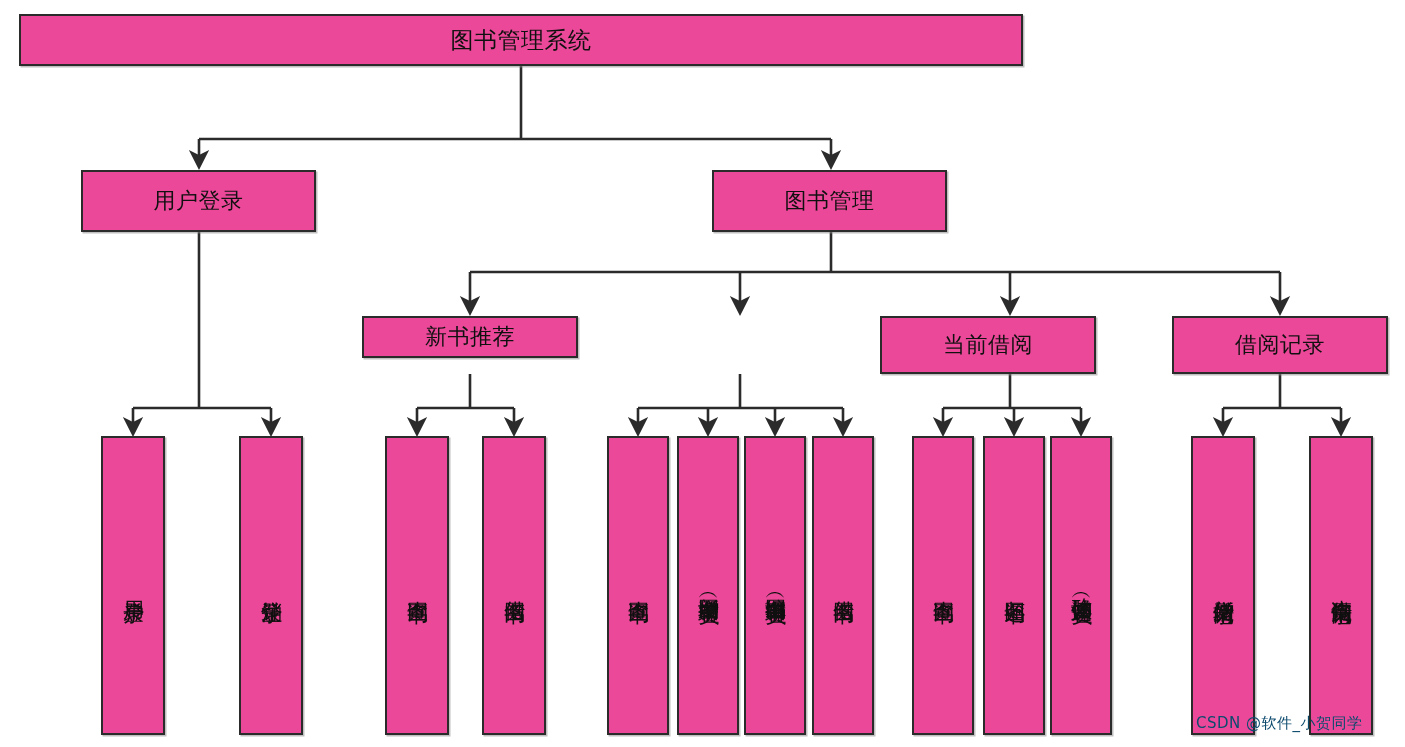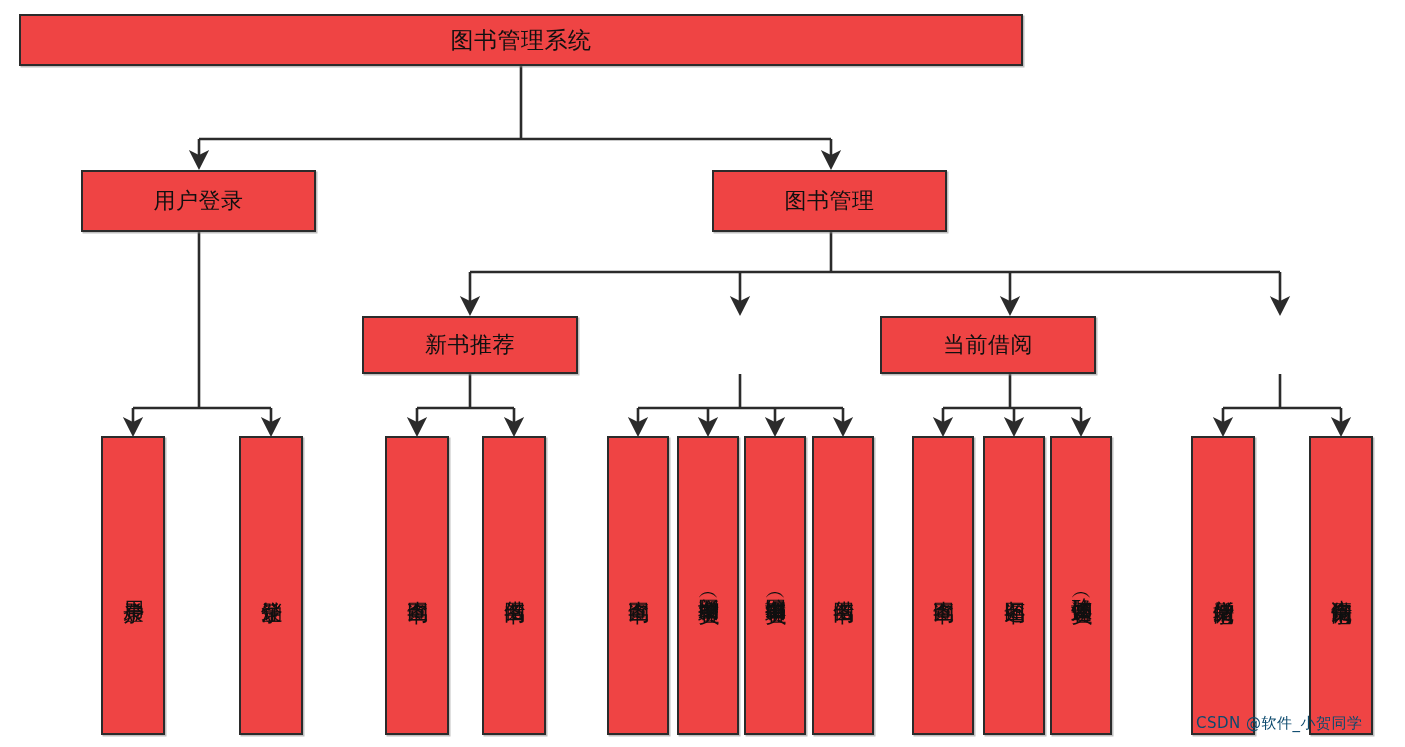--- a/index.html
+++ b/index.html
@@ -18,21 +18,21 @@
   }
   #wires {
     position: absolute;
     left: 0; top: 0;
     width: 1405px; height: 747px;
     pointer-events: none;
   }
   .node {
     position: absolute;
     border: 2.5px solid #2b2b2b;
-    background: #ef4444;
+    background: #ec4899;
     display: flex;
     align-items: center;
     justify-content: center;
     color: #111111;
     box-shadow: 1.5px 1.5px 0 rgba(140,140,140,0.55);
   }
   .node-label {
     font-size: 22px;
     line-height: 1.15;
     letter-spacing: 0.5px;
@@ -116,25 +116,28 @@
     <span class="node-label">图书管理系统</span>
   </div>
 
   <div class="node" style="left: 81px; top: 170px; width: 235px; height: 62px;">
     <span class="node-label">用户登录</span>
   </div>
   <div class="node" style="left: 712px; top: 170px; width: 235px; height: 62px; align-items: center;">
     <span class="node-label">图书管理</span>
   </div>
 
-  <div class="node" style="left: 362px; top: 316px; width: 216px; height: 58px;">
+  <div class="node" style="left: 362px; top: 316px; width: 216px; height: 42px;">
     <span class="node-label">新书推荐</span>
   </div>
   <div class="node" style="left: 880px; top: 316px; width: 216px; height: 58px;">
     <span class="node-label">当前借阅</span>
+  </div>
+  <div class="node" style="left: 1172px; top: 316px; width: 216px; height: 58px;">
+    <span class="node-label">借阅记录</span>
   </div>
 
   <div class="node vert" style="left: 101px; top: 436px; width: 64px; height: 299px;">
     <span class="node-label">用户登录</span>
   </div>
   <div class="node vert" style="left: 239px; top: 436px; width: 64px; height: 299px;">
     <span class="node-label">注销登录</span>
   </div>
   <div class="node vert" style="left: 385px; top: 436px; width: 64px; height: 299px;">
     <span class="node-label">查询图书</span>

